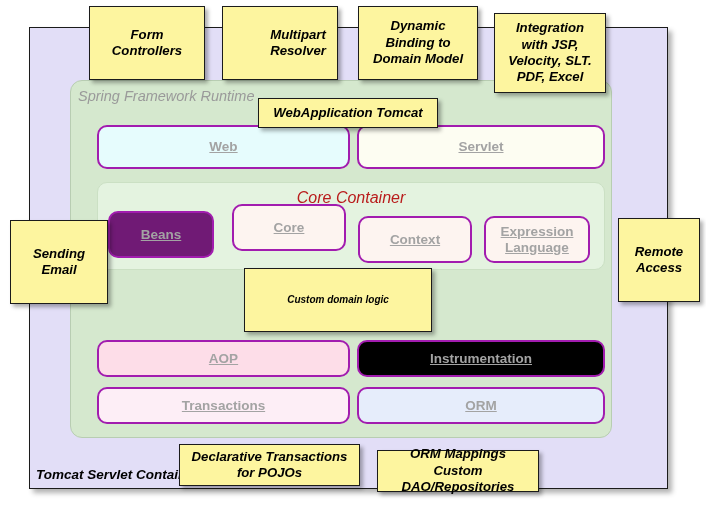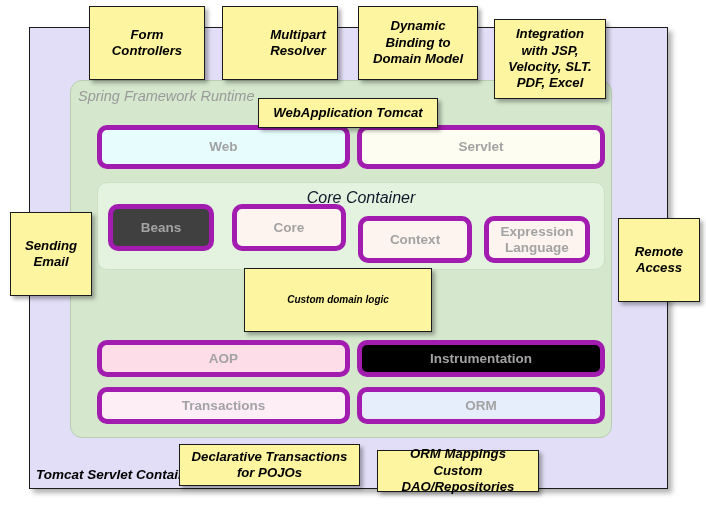--- a/index.html
+++ b/index.html
@@ -59,54 +59,55 @@
     top: 88px;
     font-size: 14.5px;
     font-style: italic;
     color: #9a9a9a;
     white-space: nowrap;
   }
 
   
   .module {
     position: absolute;
-    border: 5px solid #a21caf;
+    border: 2px solid #a21caf;
     border-radius: 10px;
     box-sizing: border-box;
     display: flex;
     align-items: center;
     justify-content: center;
     text-align: center;
     font-size: 13.5px;
     font-weight: bold;
     color: #a3a3a3;
     line-height: 1.15;
+    text-decoration: underline;
   }
 
   
   .core-container {
     position: absolute;
     left: 97px;
     top: 182px;
     width: 508px;
     height: 88px;
     background: #e4f3e0;
     border: 1px solid #cbe0c4;
     border-radius: 10px;
     box-sizing: border-box;
   }
   .core-title {
     position: absolute;
-    left: 107px;
+    left: 97px;
     top: 189px;
     width: 508px;
     text-align: center;
     font-size: 16px;
     font-style: italic;
-    color: #0f172a;
+    color: #b91c1c;
   }
 
   
   .note {
     position: absolute;
     background: #fdf59f;
     border: 1px solid #1b1b1b;
     box-shadow: 3px 3px 4px rgba(0,0,0,0.32);
     box-sizing: border-box;
     display: flex;
@@ -136,21 +137,21 @@
   <div class="module" style="left:97px; top:125px; width:253px; height:44px; background:#e6fcfd;">
     <span>Web</span>
   </div>
   <div class="module" style="left:357px; top:125px; width:248px; height:44px; background:#fdfdf2;">
     <span>Servlet</span>
   </div>
 
   <div class="core-container"></div>
   <div class="core-title">Core Container</div>
 
-  <div class="module" style="left:108px; top:204px; width:106px; height:47px; background:#404040;">
+  <div class="module" style="left:108px; top:211px; width:106px; height:47px; background:#701a75;">
     <span>Beans</span>
   </div>
   <div class="module" style="left:232px; top:204px; width:114px; height:47px; background:#fdf4f0;">
     <span>Core</span>
   </div>
   <div class="module" style="left:358px; top:216px; width:114px; height:47px; background:#fdf4f0;">
     <span>Context</span>
   </div>
   <div class="module" style="left:484px; top:216px; width:106px; height:47px; background:#fdf4f0;">
     <span style="white-space:pre-line;">Expression
@@ -174,28 +175,28 @@
   <div class="note" style="left:89px; top:6px; width:116px; height:74px;">Form
 Controllers</div>
 
   <div class="note" style="left:222px; top:6px; width:116px; height:74px;padding-left:40px;">Multipart
 Resolver</div>
 
   <div class="note" style="left:358px; top:6px; width:120px; height:74px;">Dynamic
 Binding to
 Domain Model</div>
 
-  <div class="note" style="left:494px; top:19px; width:112px; height:80px;">Integration
+  <div class="note" style="left:494px; top:13px; width:112px; height:80px;">Integration
 with JSP,
 Velocity, SLT.
 PDF, Excel</div>
 
   <div class="note" style="left:258px; top:98px; width:180px; height:30px;">WebApplication Tomcat</div>
 
-  <div class="note" style="left:10px; top:212px; width:82px; height:84px;">Sending
+  <div class="note" style="left:10px; top:220px; width:98px; height:84px;">Sending
 Email</div>
 
   <div class="note" style="left:618px; top:218px; width:82px; height:84px;">Remote
 Access</div>
 
   <div class="note" style="left:244px; top:268px; width:188px; height:64px; font-size:10px;">Custom domain logic</div>
 
   <div class="note" style="left:179px; top:444px; width:181px; height:42px;">Declarative Transactions
 for POJOs</div>
 

